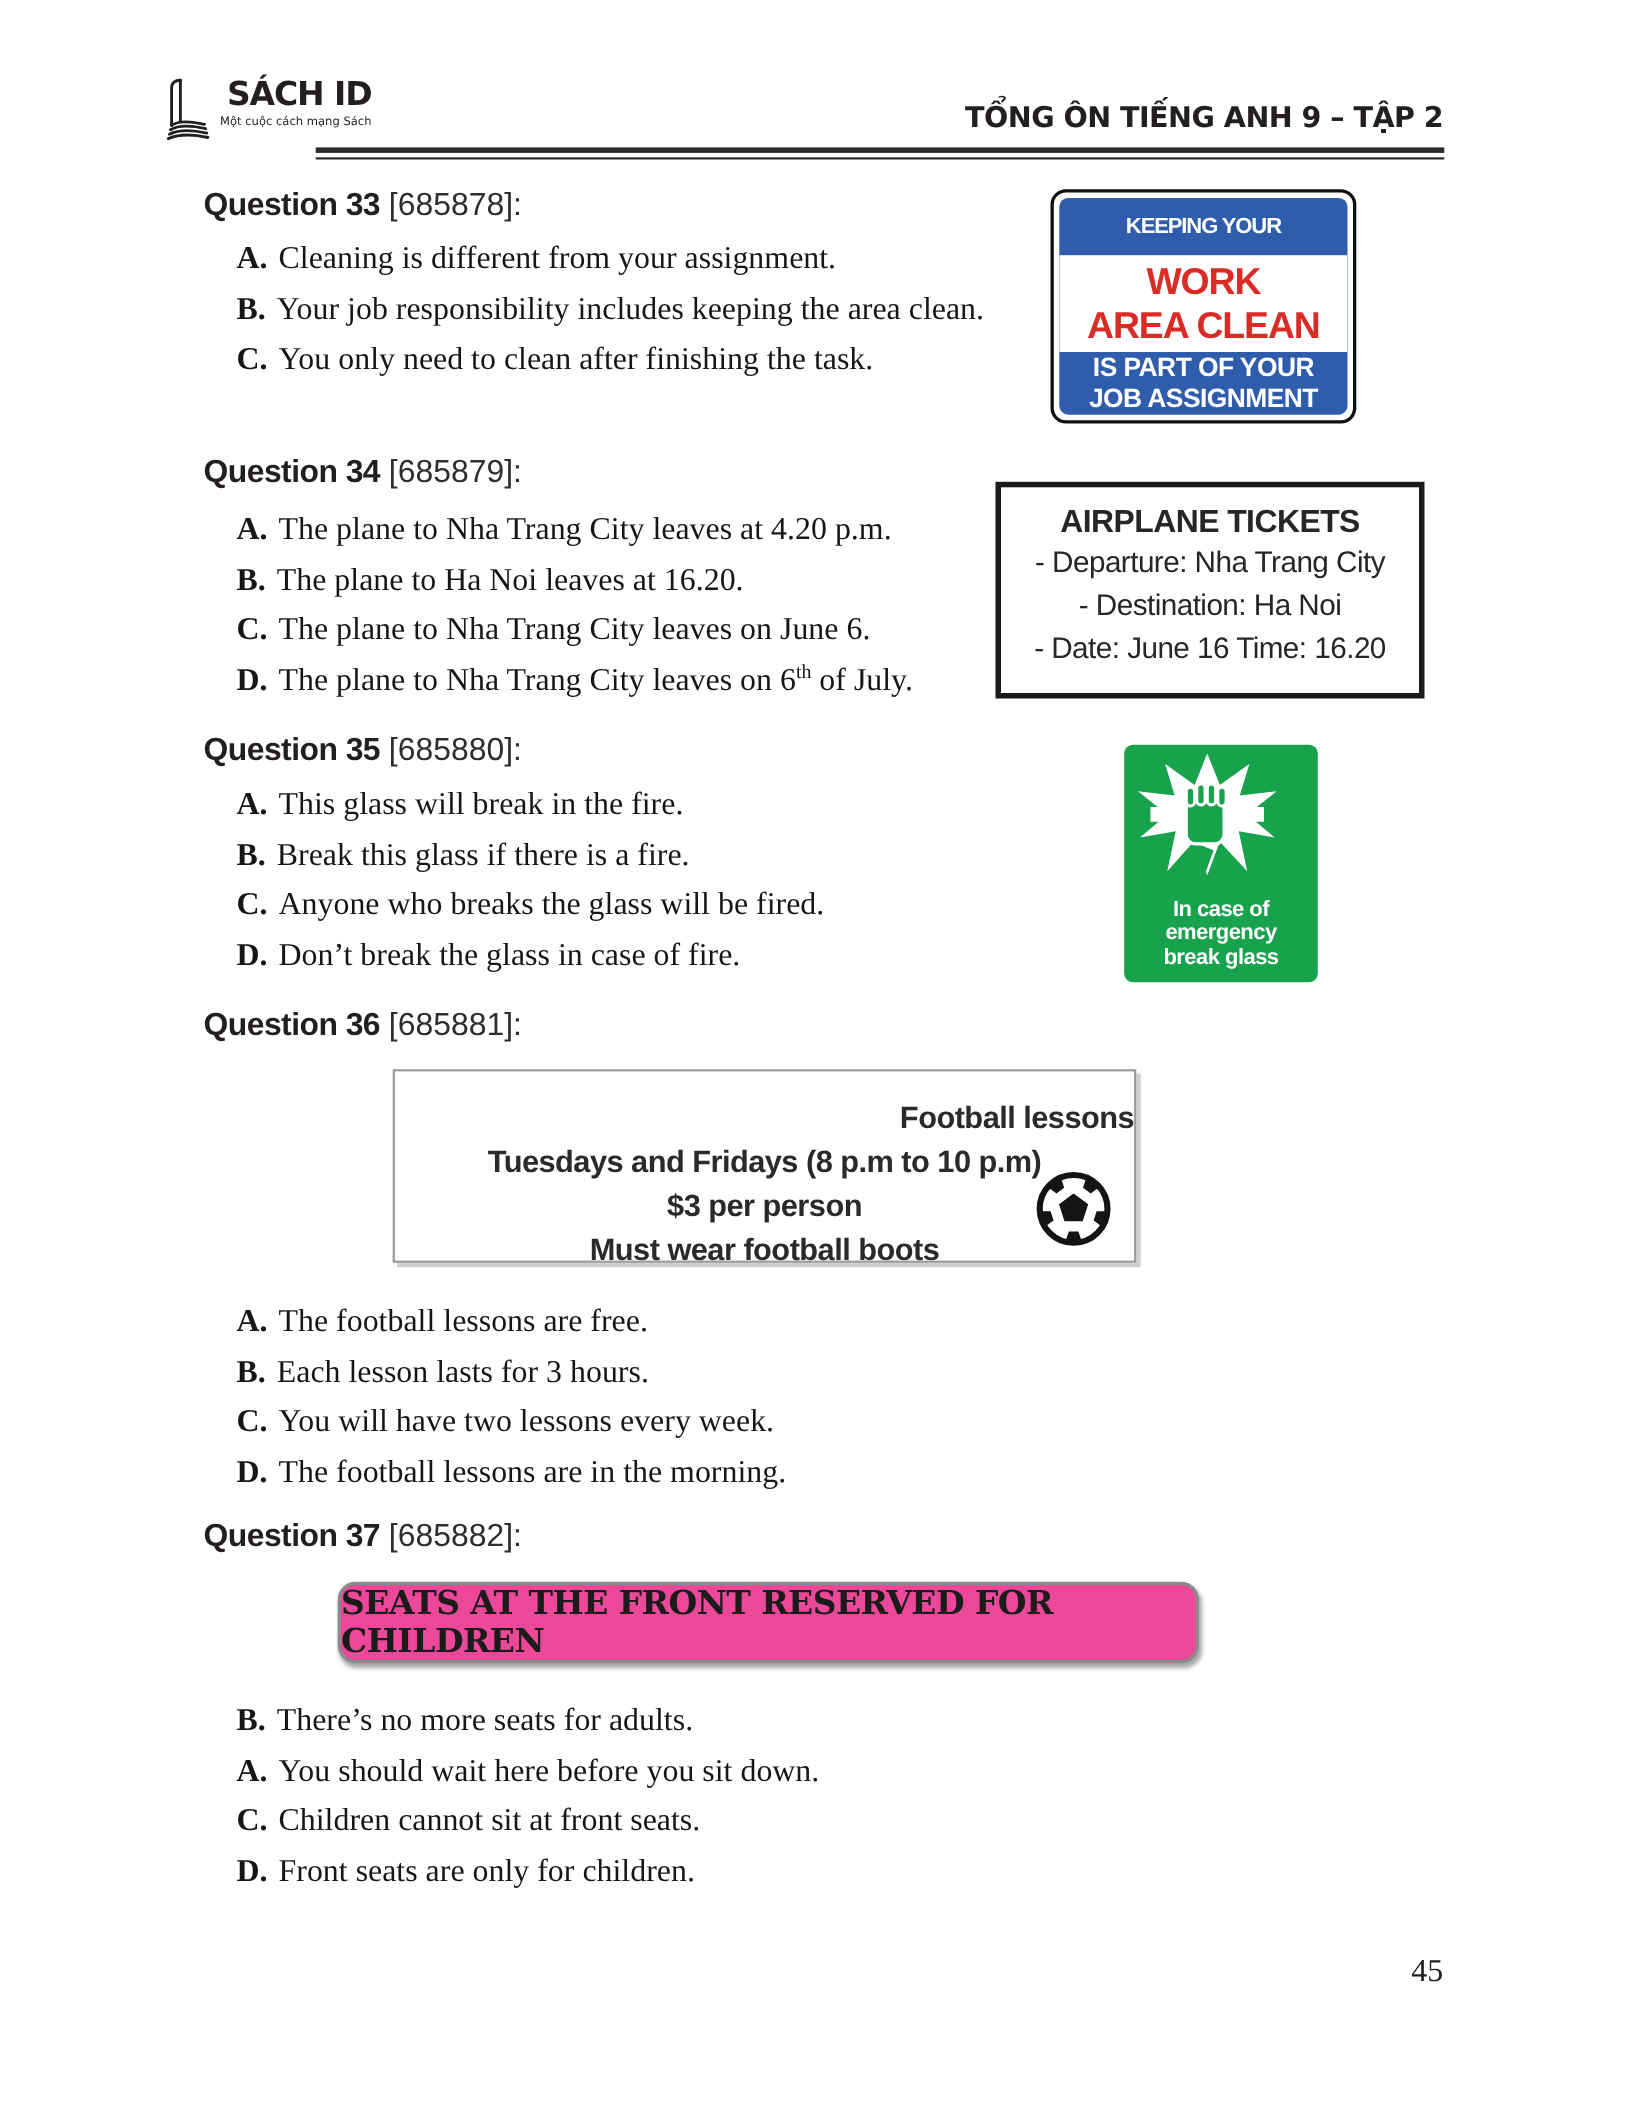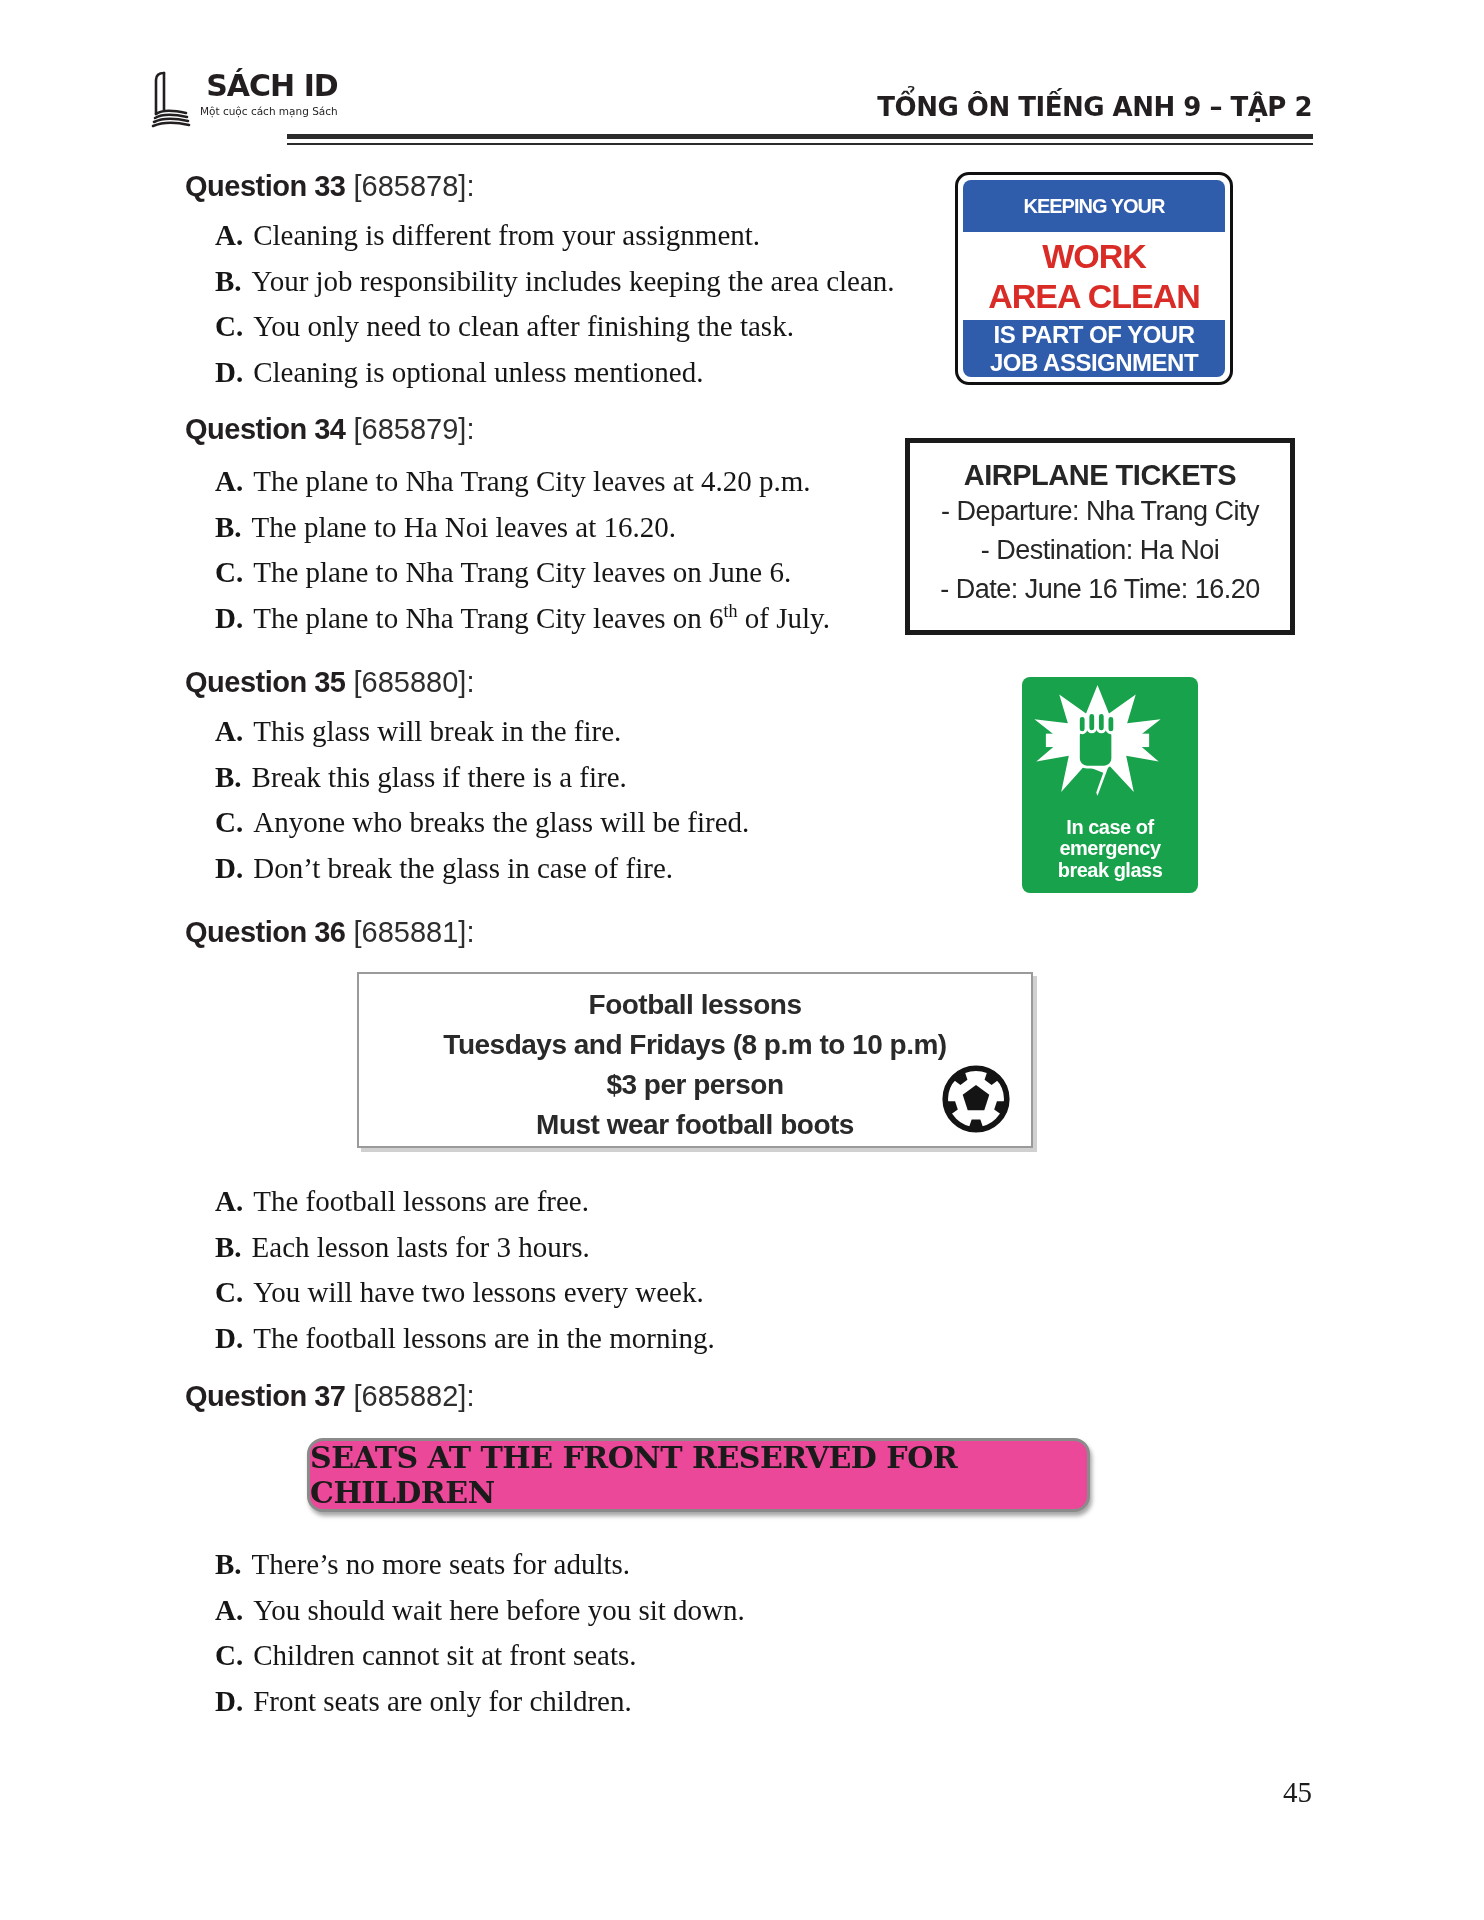--- a/index.html
+++ b/index.html
@@ -55,21 +55,21 @@
             background:#18a24c;border-radius:8px;padding-left:25px;}
   .sign-emg svg{position:absolute;left:8px;top:6px;}
   .emg-text{position:absolute;left:0;bottom:12px;width:100%;text-align:center;
             color:#fff;font-weight:700;font-size:20px;line-height:21.5px;letter-spacing:-0.5px;}
 
   
   .sign-fb{position:absolute;left:357px;top:972px;width:676px;height:176px;
            background:#fff;border:2px solid #9a9a9a;box-sizing:border-box;
            box-shadow:4px 4px 0 #d0d0d0;text-align:center;}
   .fb-line{font-weight:700;font-size:28px;line-height:40px;color:#2a2a2a;letter-spacing:-0.5px;}
-  .fb-line:first-child{margin-top:11px;}
+  .fb-line:first-child{margin-top:22px;text-align:right;}
   .sign-fb svg{position:absolute;right:20px;bottom:12px;}
 
   
   .sign-seats{position:absolute;left:307px;top:1438px;width:783px;height:74px;
               background:#ec4899;border:3px solid #8b8b8b;border-radius:16px;box-sizing:border-box;
               box-shadow:2px 4px 4px rgba(0,0,0,0.35);
               display:flex;align-items:center;justify-content:center;
               font-family:"DejaVu Serif",serif;font-weight:700;font-size:30px;
               letter-spacing:-0.5px;color:#1b1b1b;}
 
@@ -101,21 +101,20 @@
   <div class="rule-a"></div>
   <div class="rule-b"></div>
 
   <div class="qhead" style="top:170px">
     <span>Question 33</span><span class="code">[685878]:</span>
   </div>
   <div class="opts" style="top:213px">
     <div class="opt"><b>A.</b><span>Cleaning is different from your assignment.</span></div>
     <div class="opt"><b>B.</b><span>Your job responsibility includes keeping the area clean.</span></div>
     <div class="opt"><b>C.</b><span>You only need to clean after finishing the task.</span></div>
-    <div class="opt"><b>D.</b><span>Cleaning is optional unless mentioned.</span></div>
   </div>
 
   <div class="sign-work">
     <div class="sign-work-in">
       <div class="sw-top">KEEPING YOUR</div>
       <div class="sw-mid">
         <div>WORK</div>
         <div>AREA CLEAN</div>
       </div>
       <div class="sw-bot">

